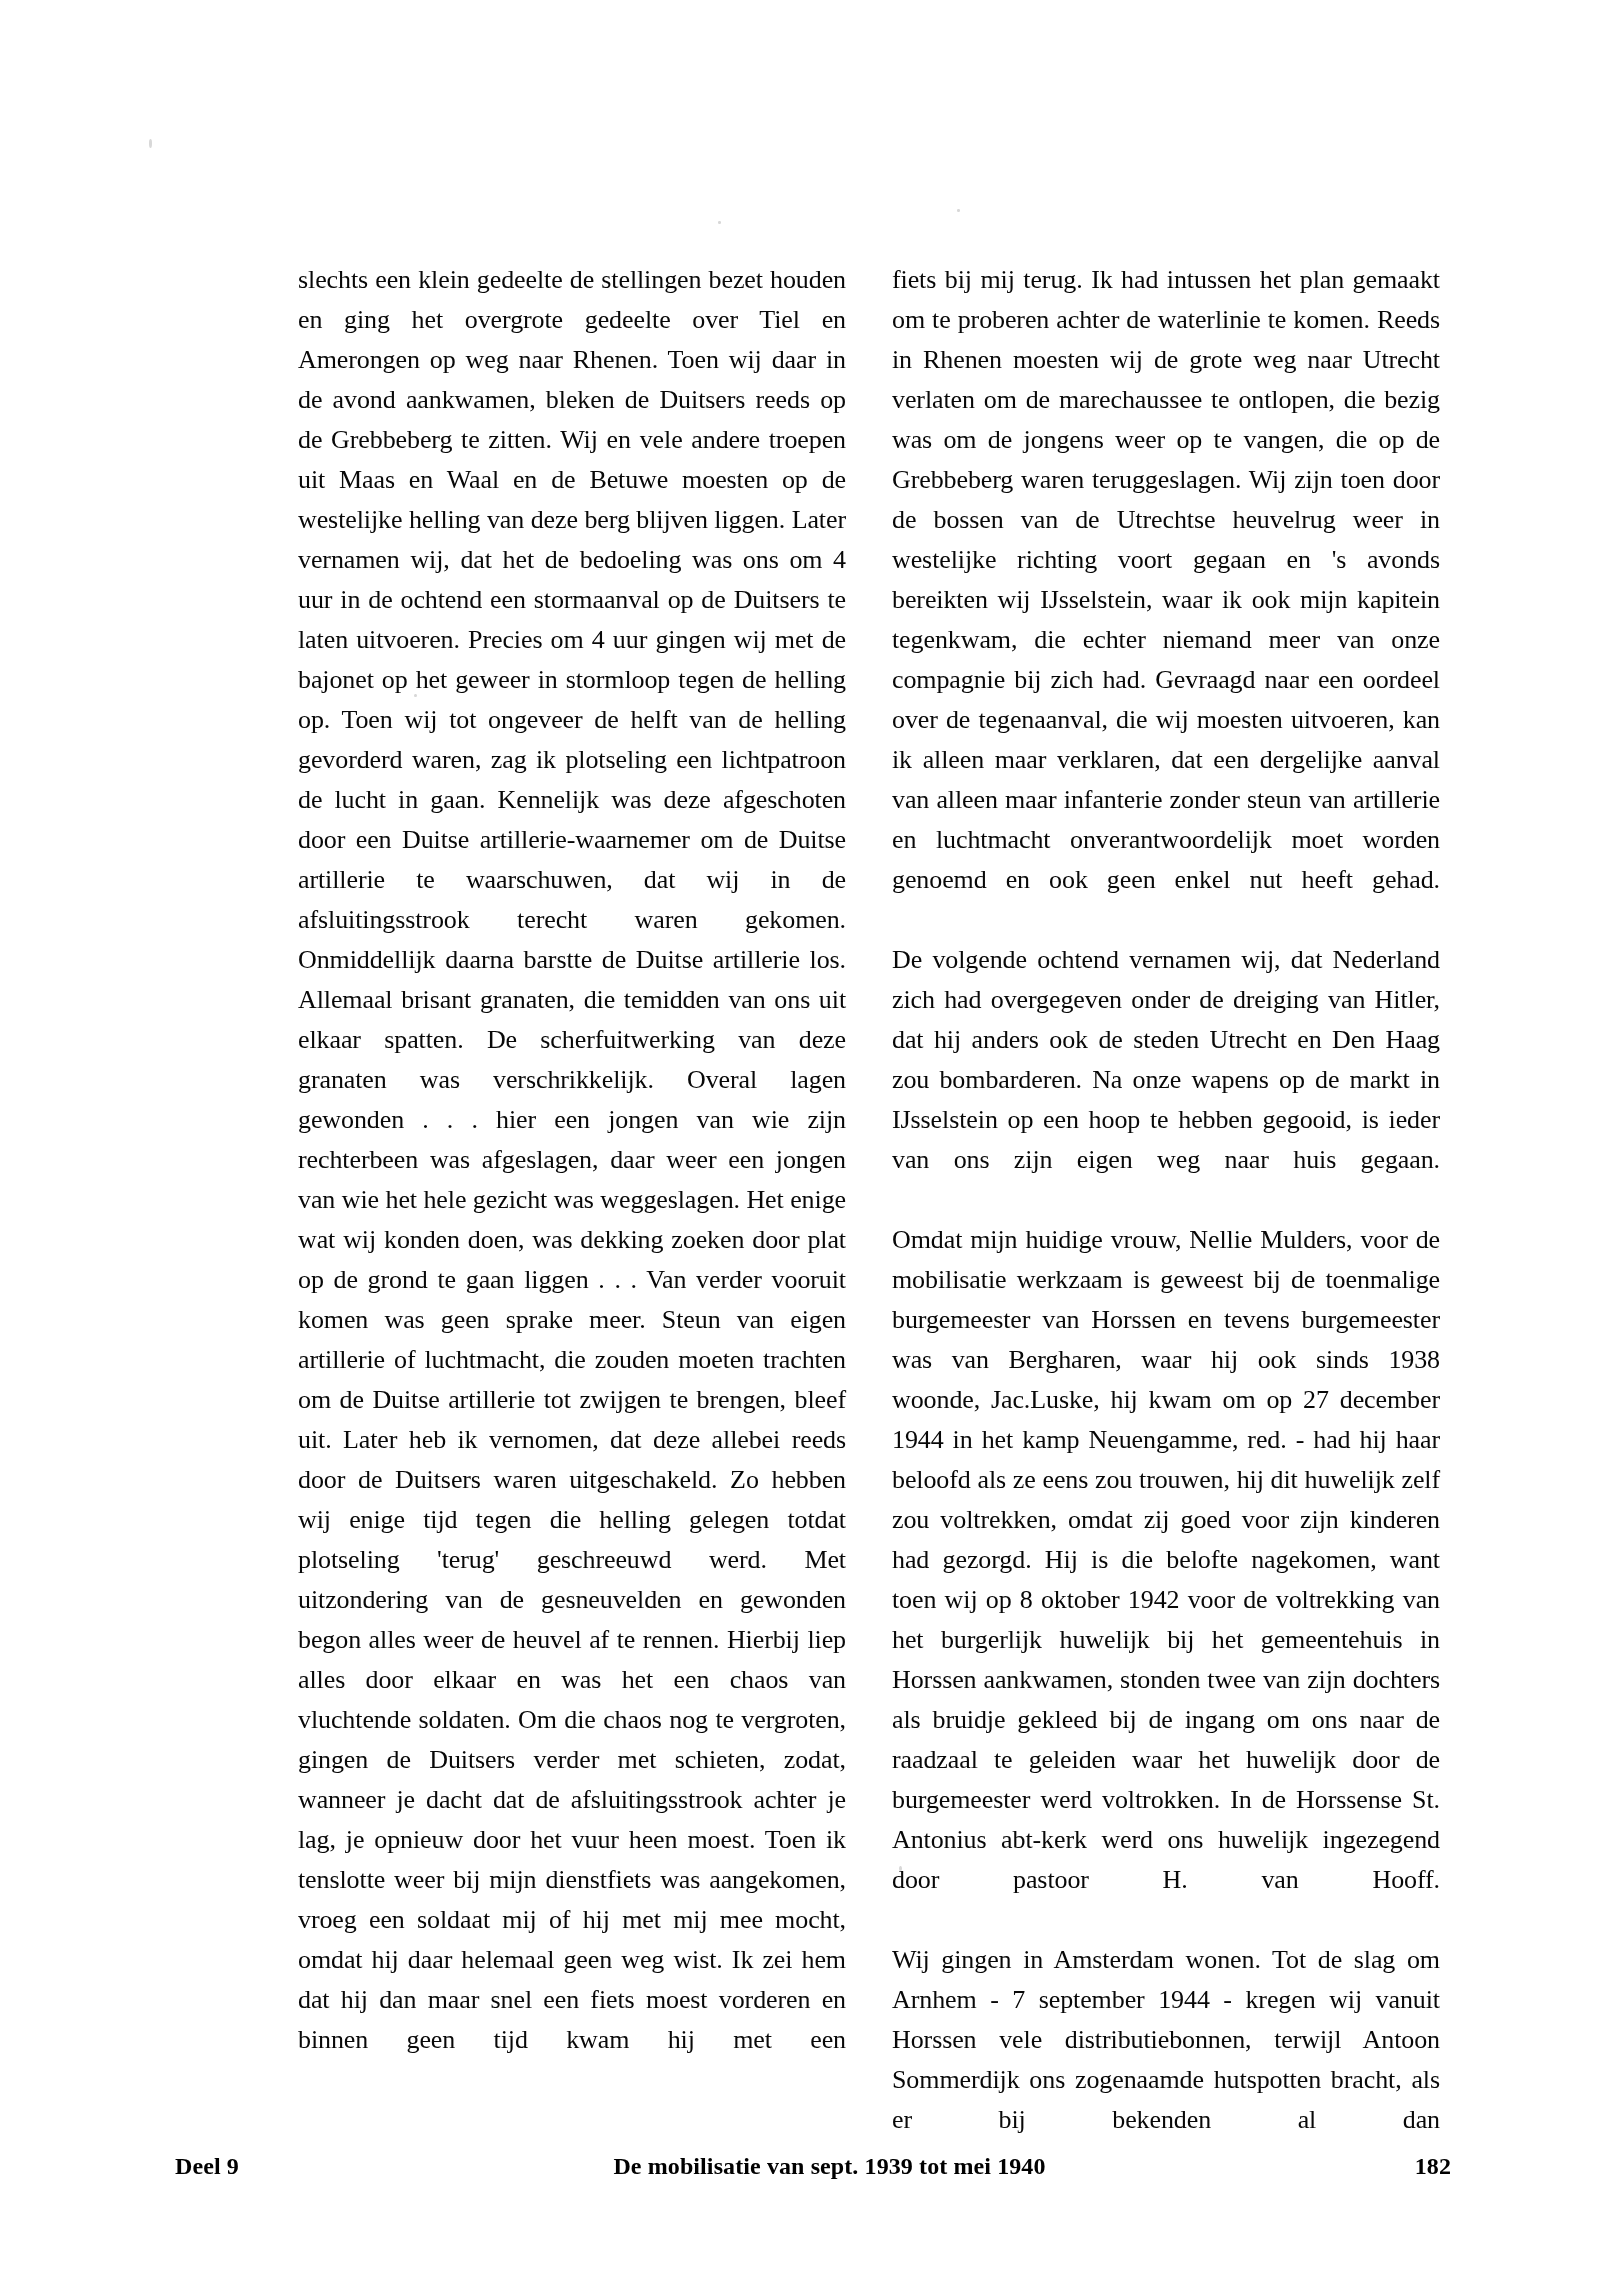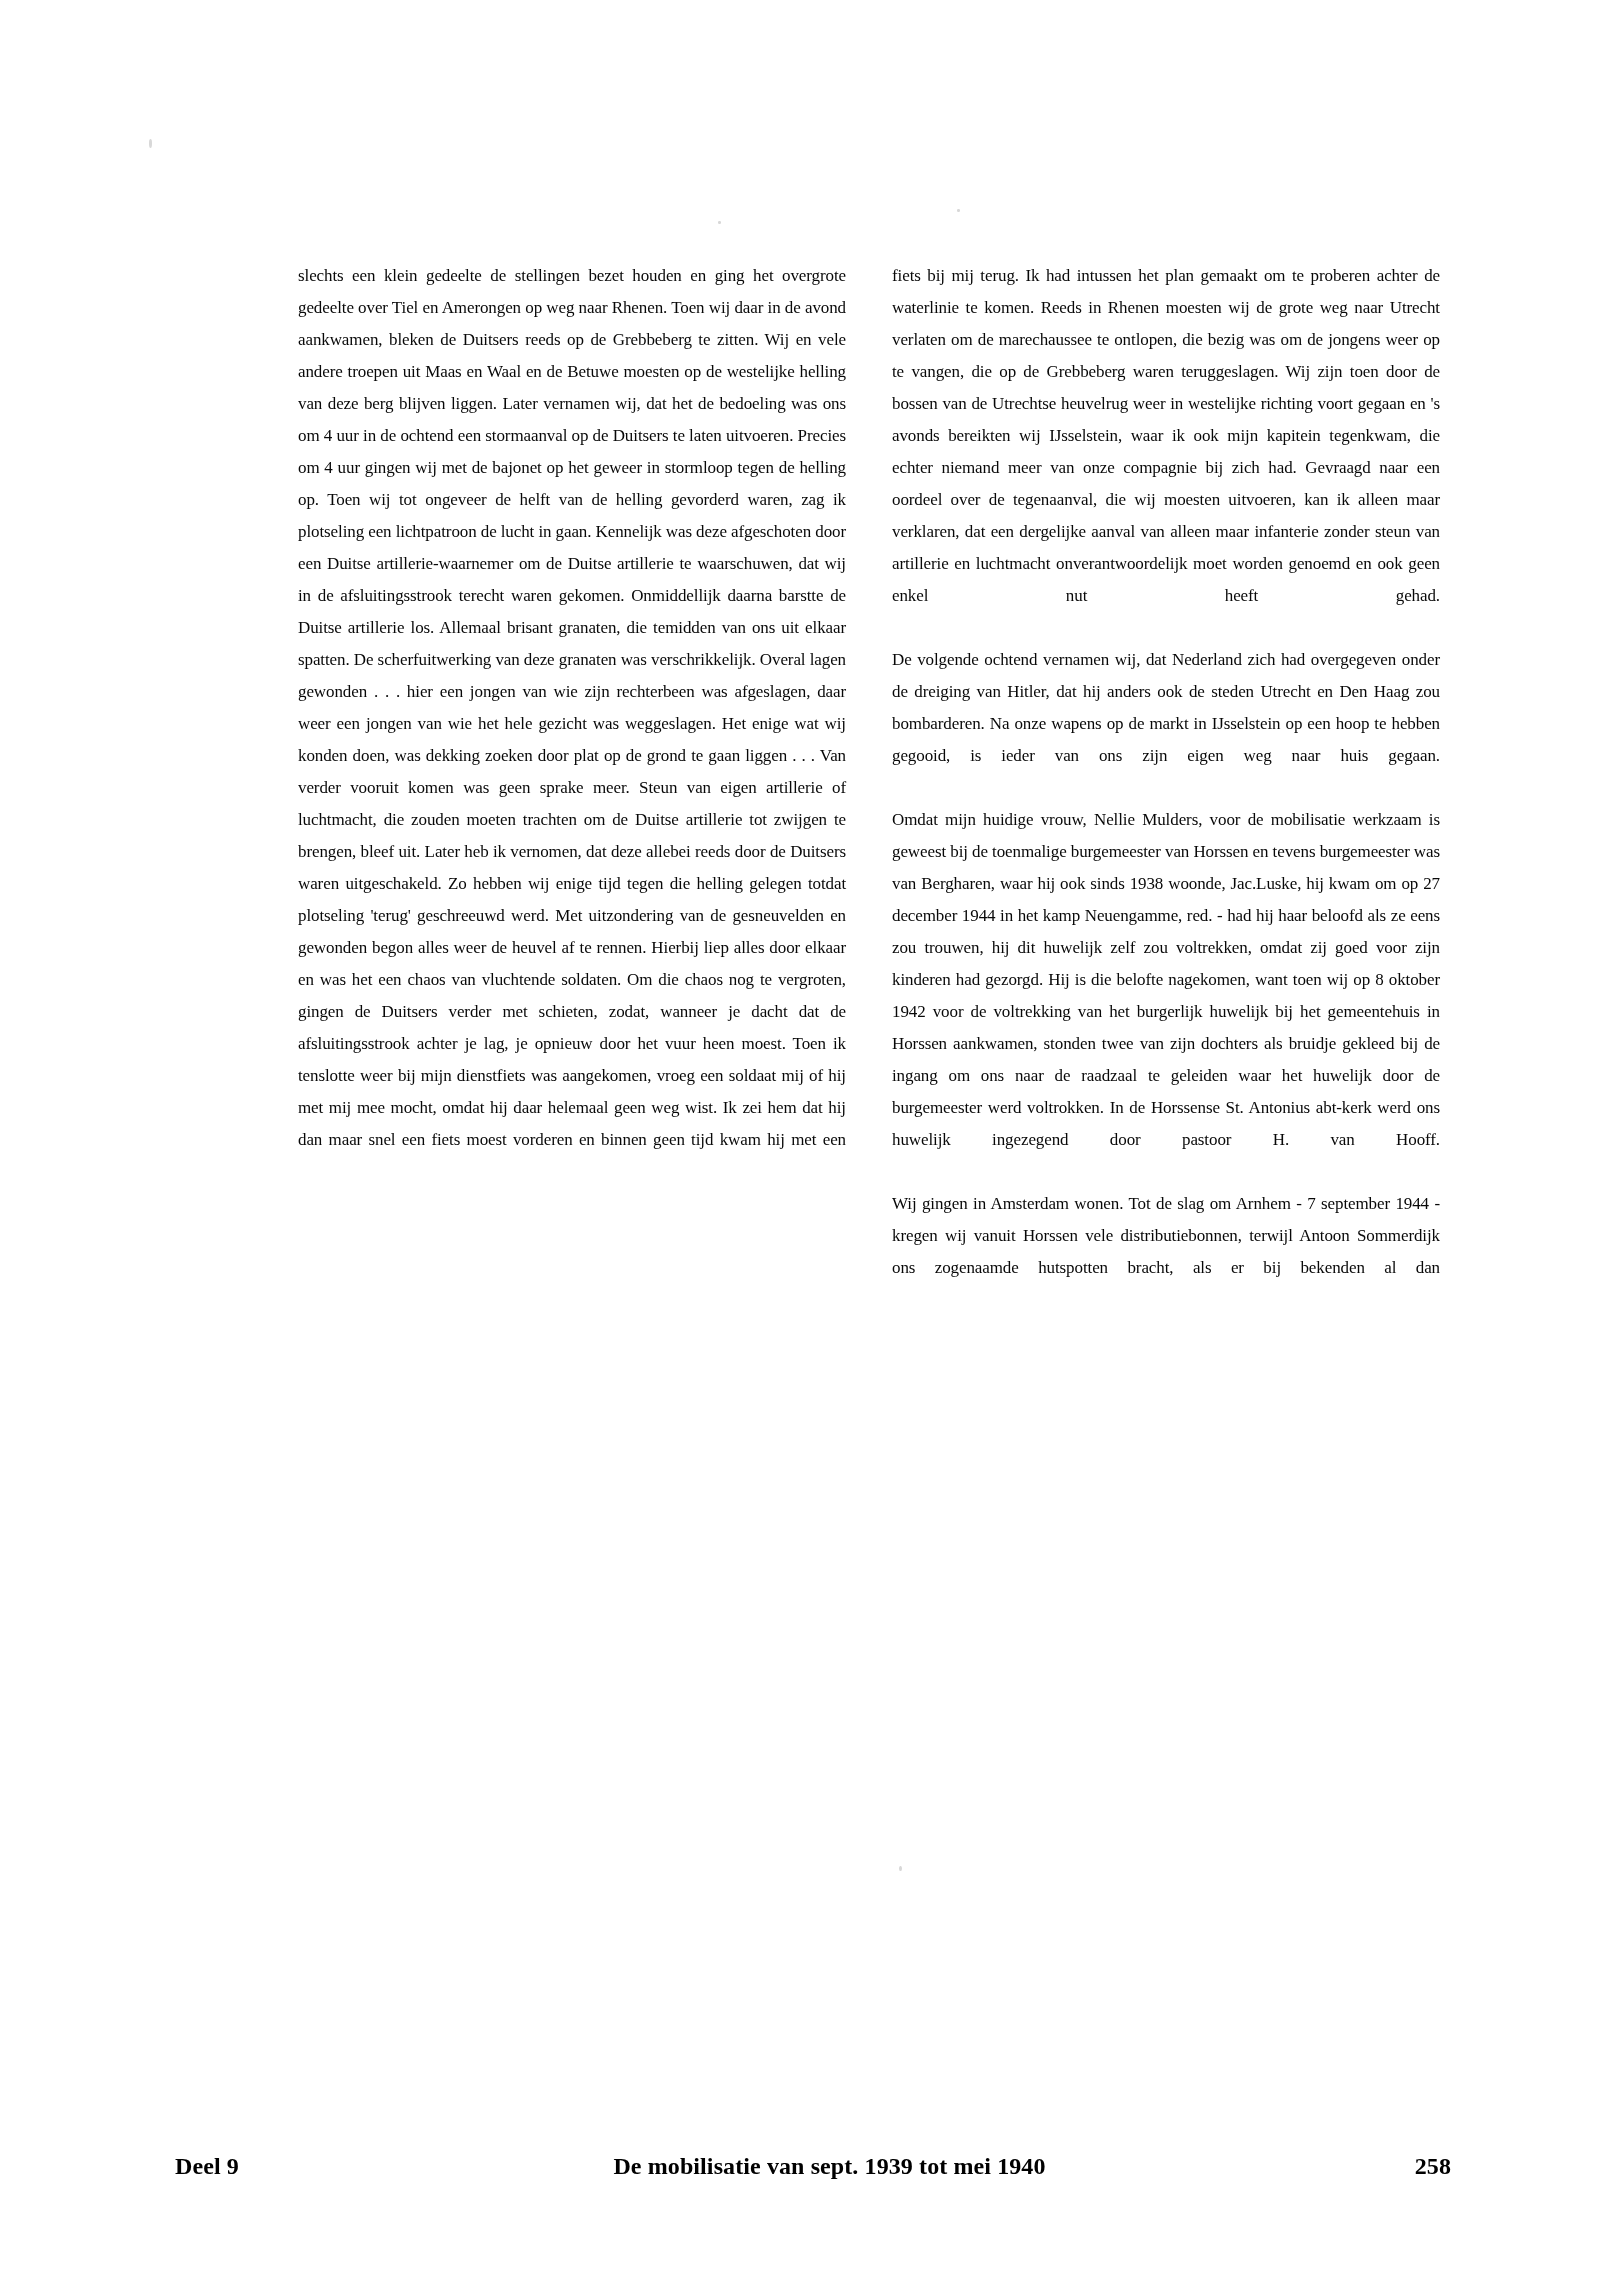--- a/index.html
+++ b/index.html
@@ -34,22 +34,22 @@
     width: 1142px;
     height: 1584px;
     display: flex;
     flex-direction: row;
     justify-content: space-between;
     align-items: flex-start;
   }
 
   .text-column {
     width: 548px;
-    font-size: 17px;
-    line-height: 32px;
+    font-size: 26px;
+    line-height: 40px;
     text-align: justify;
     text-justify: inter-word;
     letter-spacing: -0.1px;
     word-spacing: 0px;
     hyphens: none;
     color: #080808;
   }
 
   .text-column p {
     margin: 0;
@@ -126,17 +126,17 @@
       <p>De volgende ochtend vernamen wij, dat Nederland zich had overgegeven onder de dreiging van Hitler, dat hij anders ook de steden Utrecht en Den Haag zou bombarderen. Na onze wapens op de markt in IJsselstein op een hoop te hebben gegooid, is ieder van ons zijn eigen weg naar huis gegaan.</p>
       <p>Omdat mijn huidige vrouw, Nellie Mulders, voor de mobilisatie werkzaam is geweest bij de toenmalige burgemeester van Horssen en tevens burgemeester was van Bergharen, waar hij ook sinds 1938 woonde, Jac.Luske, hij kwam om op 27 december 1944 in het kamp Neuengamme, red. - had hij haar beloofd als ze eens zou trouwen, hij dit huwelijk zelf zou voltrekken, omdat zij goed voor zijn kinderen had gezorgd. Hij is die belofte nagekomen, want toen wij op 8 oktober 1942 voor de voltrekking van het burgerlijk huwelijk bij het gemeentehuis in Horssen aankwamen, stonden twee van zijn dochters als bruidje gekleed bij de ingang om ons naar de raadzaal te geleiden waar het huwelijk door de burgemeester werd voltrokken. In de Horssense St. Antonius abt-kerk werd ons huwelijk ingezegend door pastoor H. van Hooff.</p>
       <p>Wij gingen in Amsterdam wonen. Tot de slag om Arnhem - 7 september 1944 - kregen wij vanuit Horssen vele distributiebonnen, terwijl Antoon Sommerdijk ons zogenaamde hutspotten bracht, als er bij bekenden al dan</p>
     </div>
 
   </div>
 
   <div id="page-footer">
     <span id="footer-part">Deel 9</span>
     <span id="footer-title">De mobilisatie van sept. 1939 tot mei 1940</span>
-    <span id="footer-pagenum">258</span>
+    <span id="footer-pagenum">182</span>
   </div>
 
 </div>
 
 
 </body></html>

